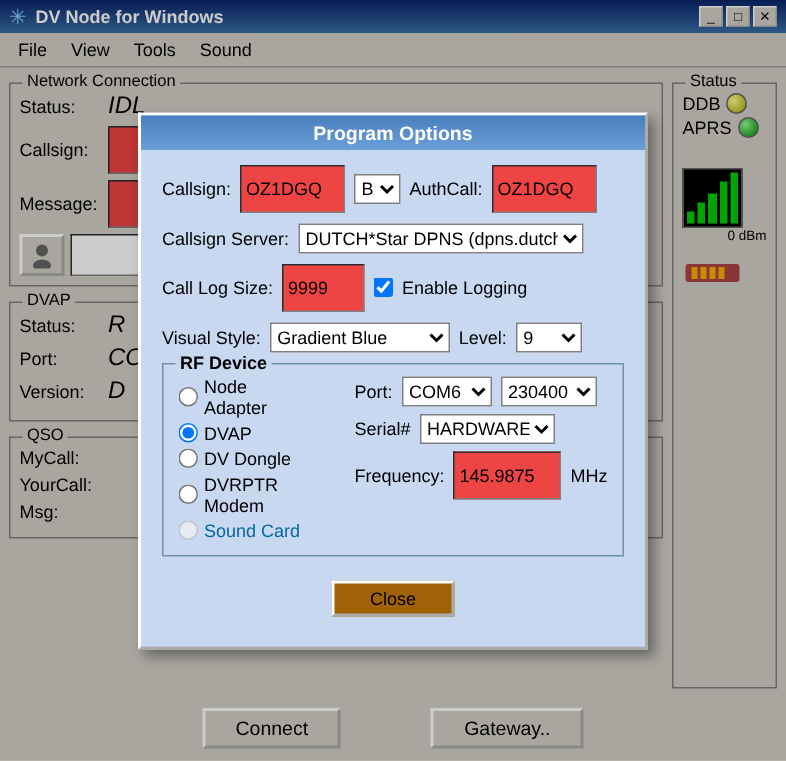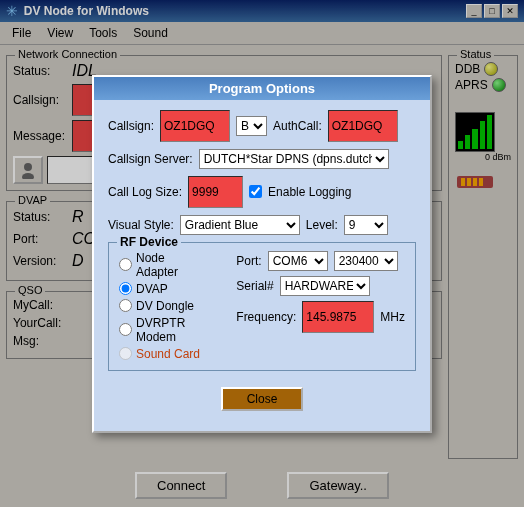--- a/index.html
+++ b/index.html
@@ -440,21 +440,21 @@
             <div class="radio-row">
               <input type="radio" name="rfdev" class="radio-input" style="">
               <span>DV Dongle</span>
             </div>
             <div class="radio-row">
               <input type="radio" name="rfdev" class="radio-input" style="">
               <span>DVRPTR Modem</span>
             </div>
             <div class="radio-row">
               <input type="radio" name="rfdev" class="radio-input" disabled="" style="">
-              <span style="color:#c2410c;">Sound Card</span>
+              <span style="color:#0369a1;">Sound Card</span>
             </div>
           </div>
 
           <div class="rf-right">
             <div class="rf-row">
               <span class="dlg-label">Port:</span>
               <select class="dlg-select" style="width:60px;">
                 <option>COM1</option><option>COM2</option><option>COM3</option>
                 <option>COM4</option><option>COM5</option><option selected="">COM6</option>
               </select>

